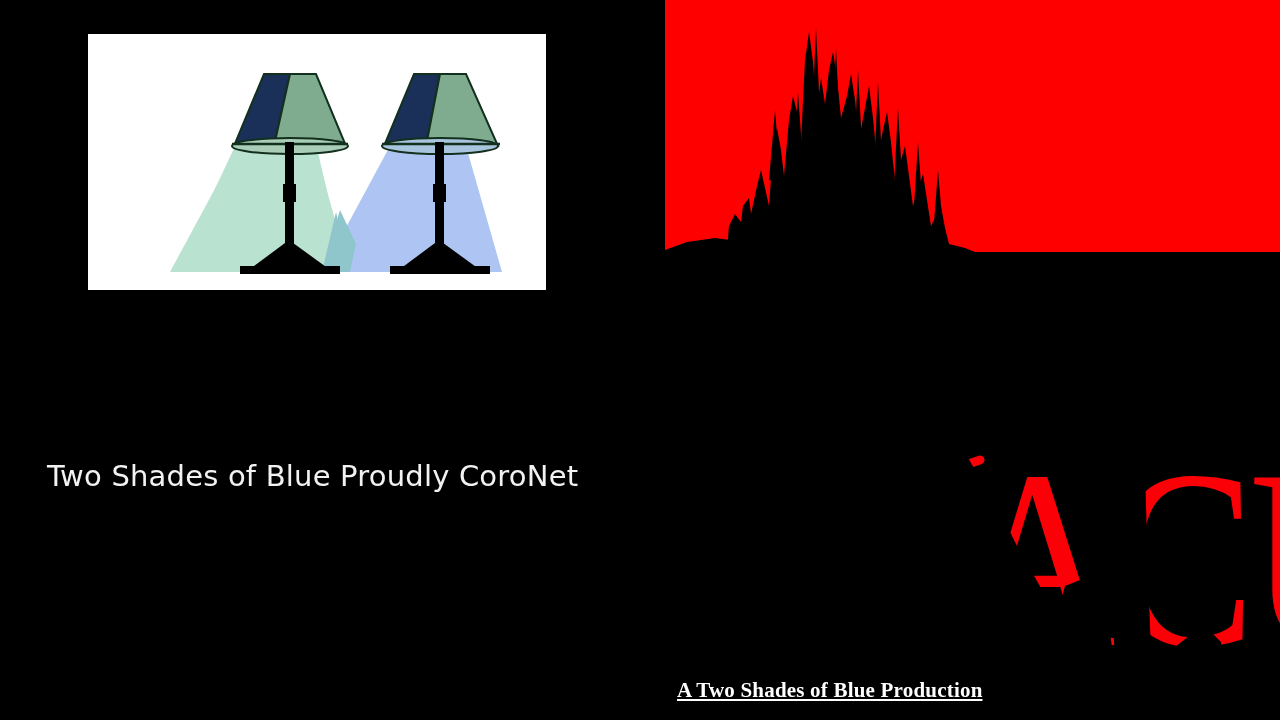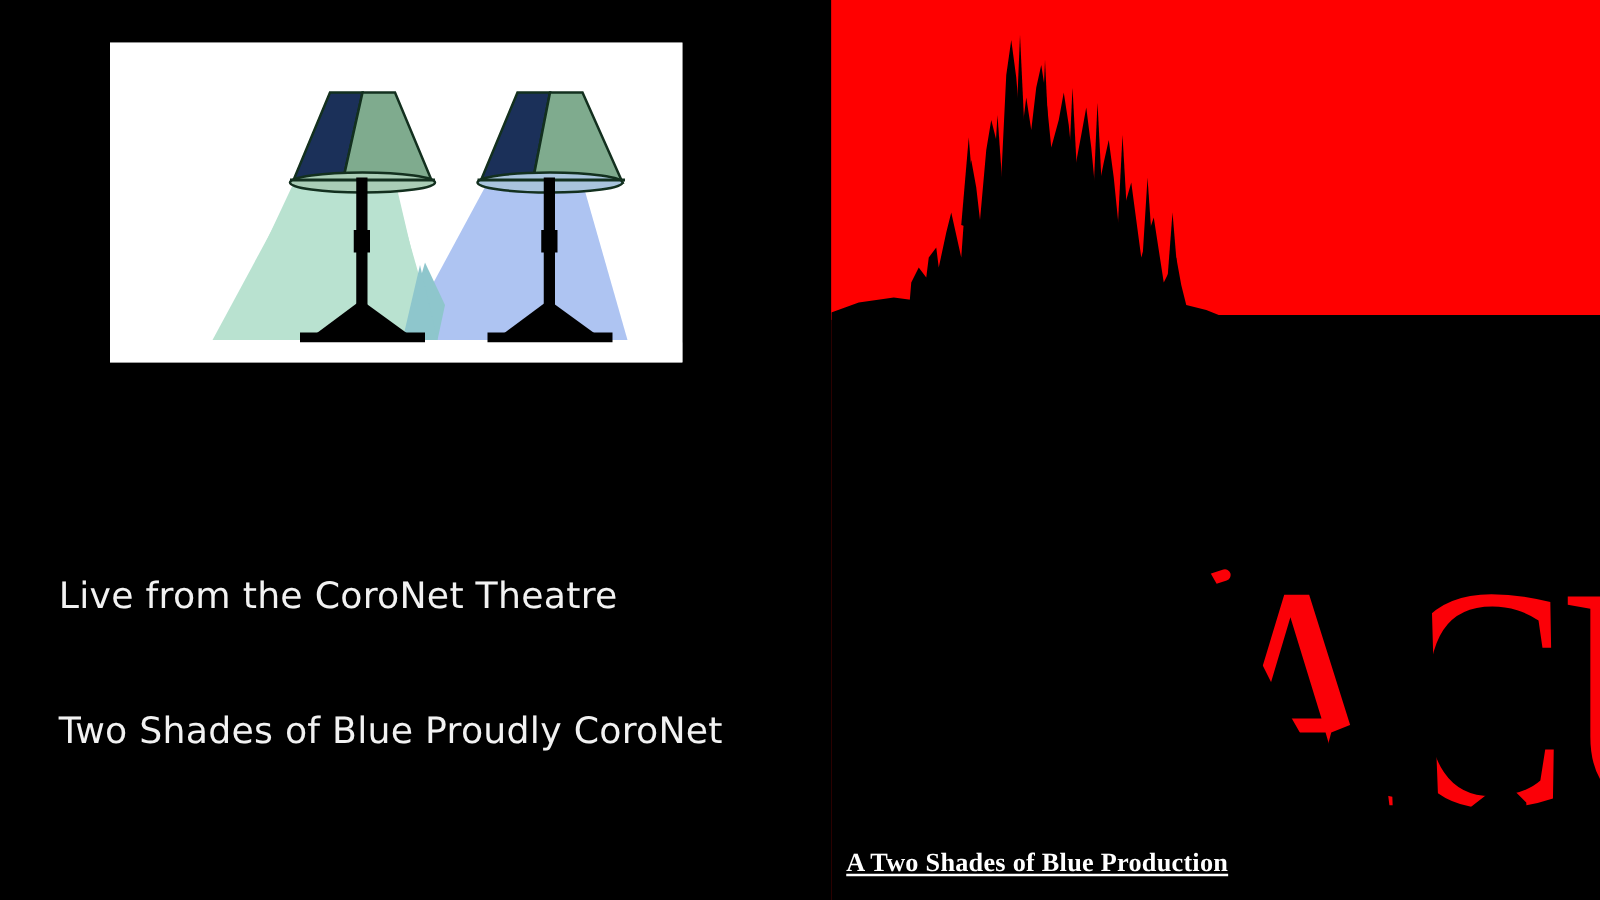--- a/index.html
+++ b/index.html
@@ -167,21 +167,20 @@
         <rect x="347" y="108" width="9" height="112" fill="#000000"></rect>
         <rect x="345" y="150" width="13" height="18" fill="#000000"></rect>
         <polygon points="351,206 308,238 395,238" fill="#000000"></polygon>
         <rect x="302" y="232" width="100" height="8" fill="#000000"></rect>
 
         <rect x="0" y="240" width="458" height="16" fill="#ffffff"></rect>
       </svg>
     </div>
 
     <div id="caption">
-      <span class="cap-line">Live from the CoroNet Theatre</span>
       <span class="cap-line">Two Shades of Blue Proudly CoroNet</span>
       <span class="cap-gap"></span>
       
     </div>
 
   </div>
 
   <div id="right-panel">
 
     <svg id="poster-svg" viewBox="0 0 615 720" preserveAspectRatio="none">

